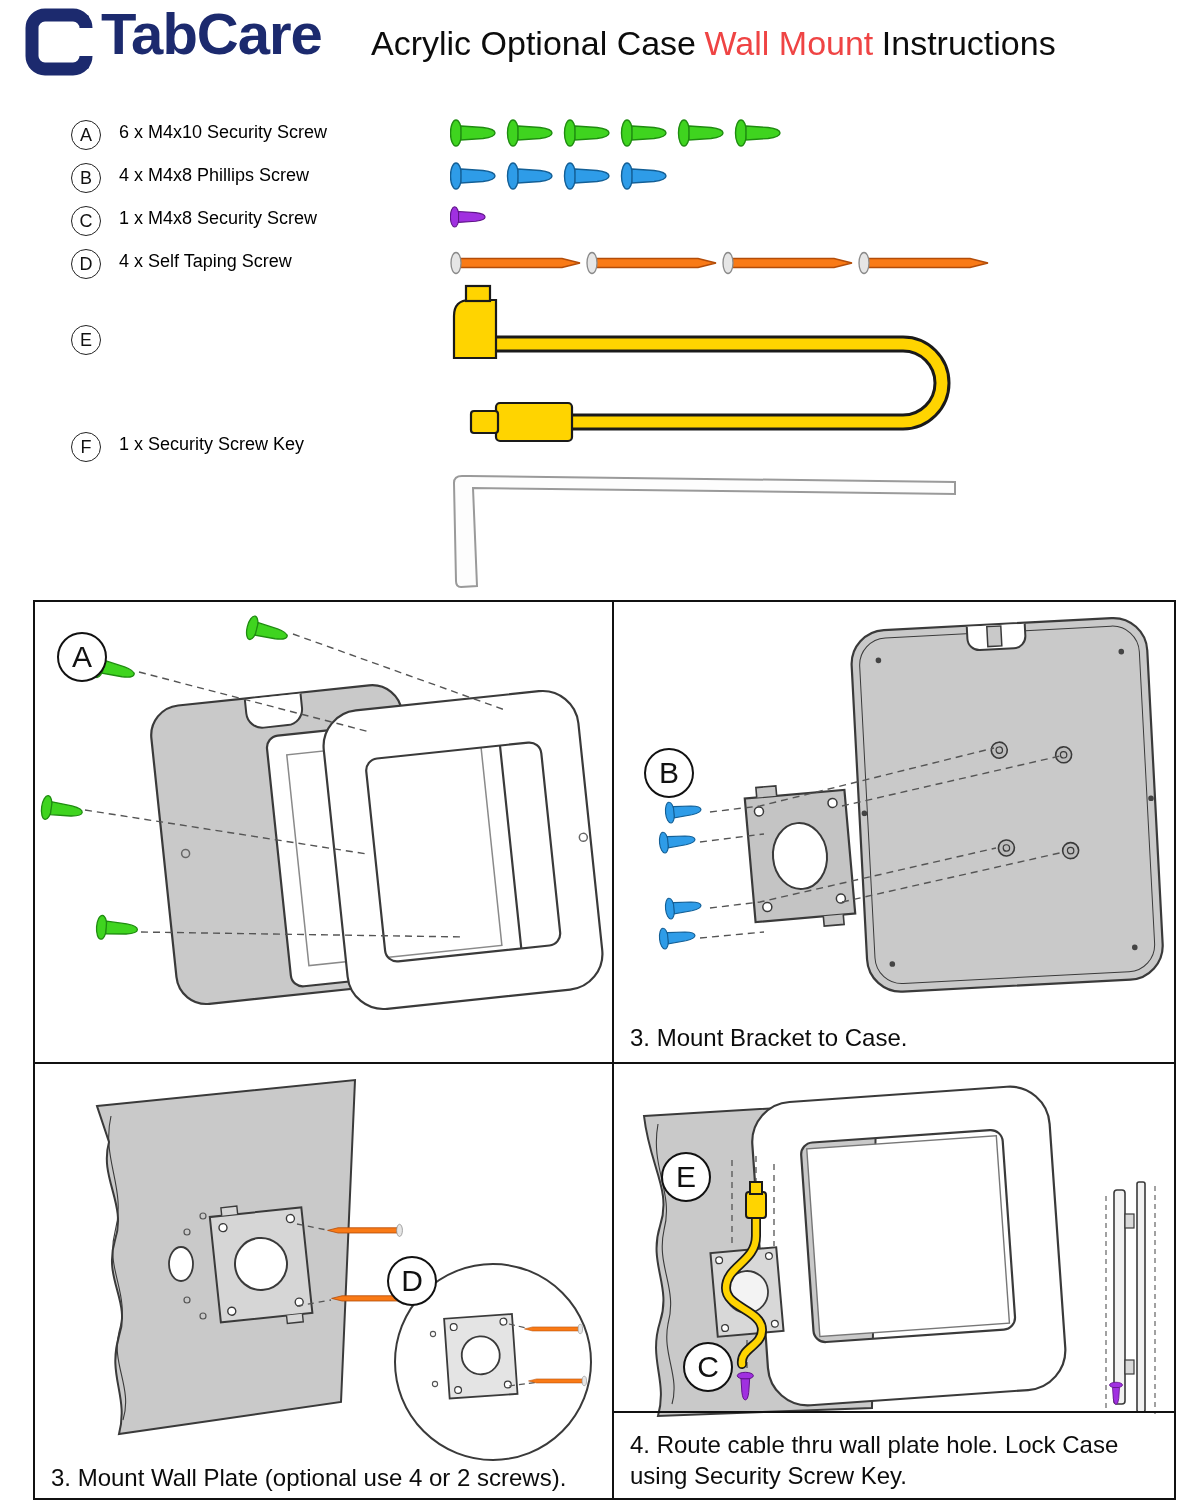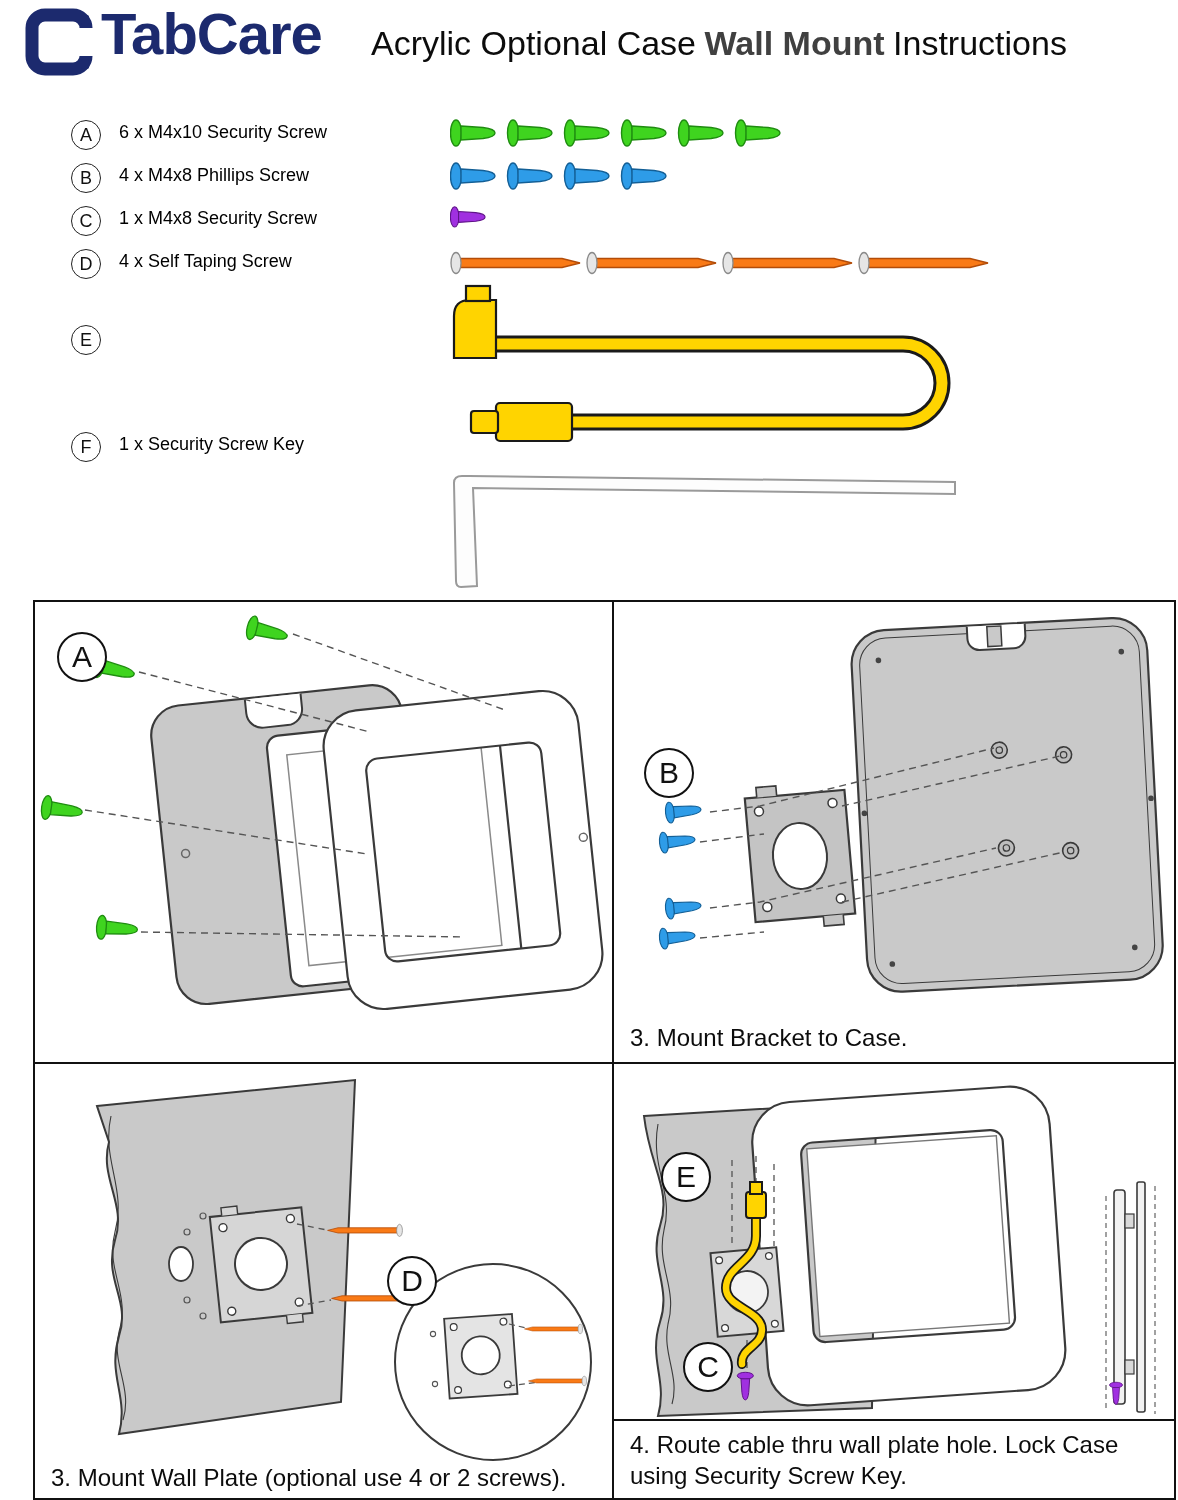--- a/index.html
+++ b/index.html
@@ -3,21 +3,21 @@
 <meta charset="utf-8">
 <style>
   html,body{margin:0;padding:0;background:#fff;}
   .sheet{position:relative;width:1178px;height:1500px;background:#fff;overflow:hidden;
          font-family:"Liberation Sans",sans-serif;color:#111;margin-left:15px;}
 
   
   .logo-icon{position:absolute;left:8px;top:6px;}
   .brand{position:absolute;left:86px;top:0px;font-size:58px;font-weight:700;color:#1c2a6e;letter-spacing:-1px;}
   .title{position:absolute;left:356px;top:24px;font-size:34px;font-weight:400;color:#0c0c0c;white-space:nowrap;}
-  .title .red{color:#404040;margin:0 0.25em;font-weight:bold;}
+  .title .red{color:#ef4444;margin:0 0.25em;}
 
   
   .part-row{position:absolute;left:56px;width:1100px;height:34px;}
   .pbadge{position:absolute;width:30px;height:30px;border:1.8px solid #222;border-radius:50%;
           display:flex;align-items:center;justify-content:center;font-size:18px;color:#111;box-sizing:border-box;}
   .plabel{position:absolute;left:48px;top:4px;font-size:18px;color:#000;}
   .plabel.wrap{width:320px;line-height:1.28;}
   .pgfx{position:absolute;}
 
   
@@ -26,21 +26,21 @@
         border:2px solid #111;box-sizing:border-box;}
   .panel{position:relative;overflow:hidden;background:#fff;}
   .panel.bl{border-left:2px solid #111;}
   .panel.bt{border-top:2px solid #111;}
   .panel svg.scene{position:absolute;left:0;top:0;}
   .sbadge{position:absolute;width:50px;height:50px;border:2.4px solid #111;border-radius:50%;
           display:flex;align-items:center;justify-content:center;font-size:30px;color:#111;
           background:#fff;box-sizing:border-box;}
   .caption{position:absolute;left:16px;bottom:10px;font-size:24px;color:#0c0c0c;}
   .caption-strip{position:absolute;left:0;right:0;bottom:0;min-height:74px;border-top:2px solid #111;
-                 padding:8px 16px 6px 16px;font-size:24px;line-height:1.32;box-sizing:border-box;color:#0c0c0c;}
+                 padding:16px 16px 6px 16px;font-size:24px;line-height:1.32;box-sizing:border-box;color:#0c0c0c;}
 </style>
 </head>
 <body>
 
 <svg width="0" height="0" style="position:absolute" aria-hidden="true" xmlns="http://www.w3.org/2000/svg">
   <defs>
     <g id="def-screw">
       <ellipse cx="6" cy="14" rx="5.5" ry="13"></ellipse>
       <path d="M11 7 L33 8.5 Q45 10 45 14 Q45 18 33 19.5 L11 21 Z"></path>
     </g>

